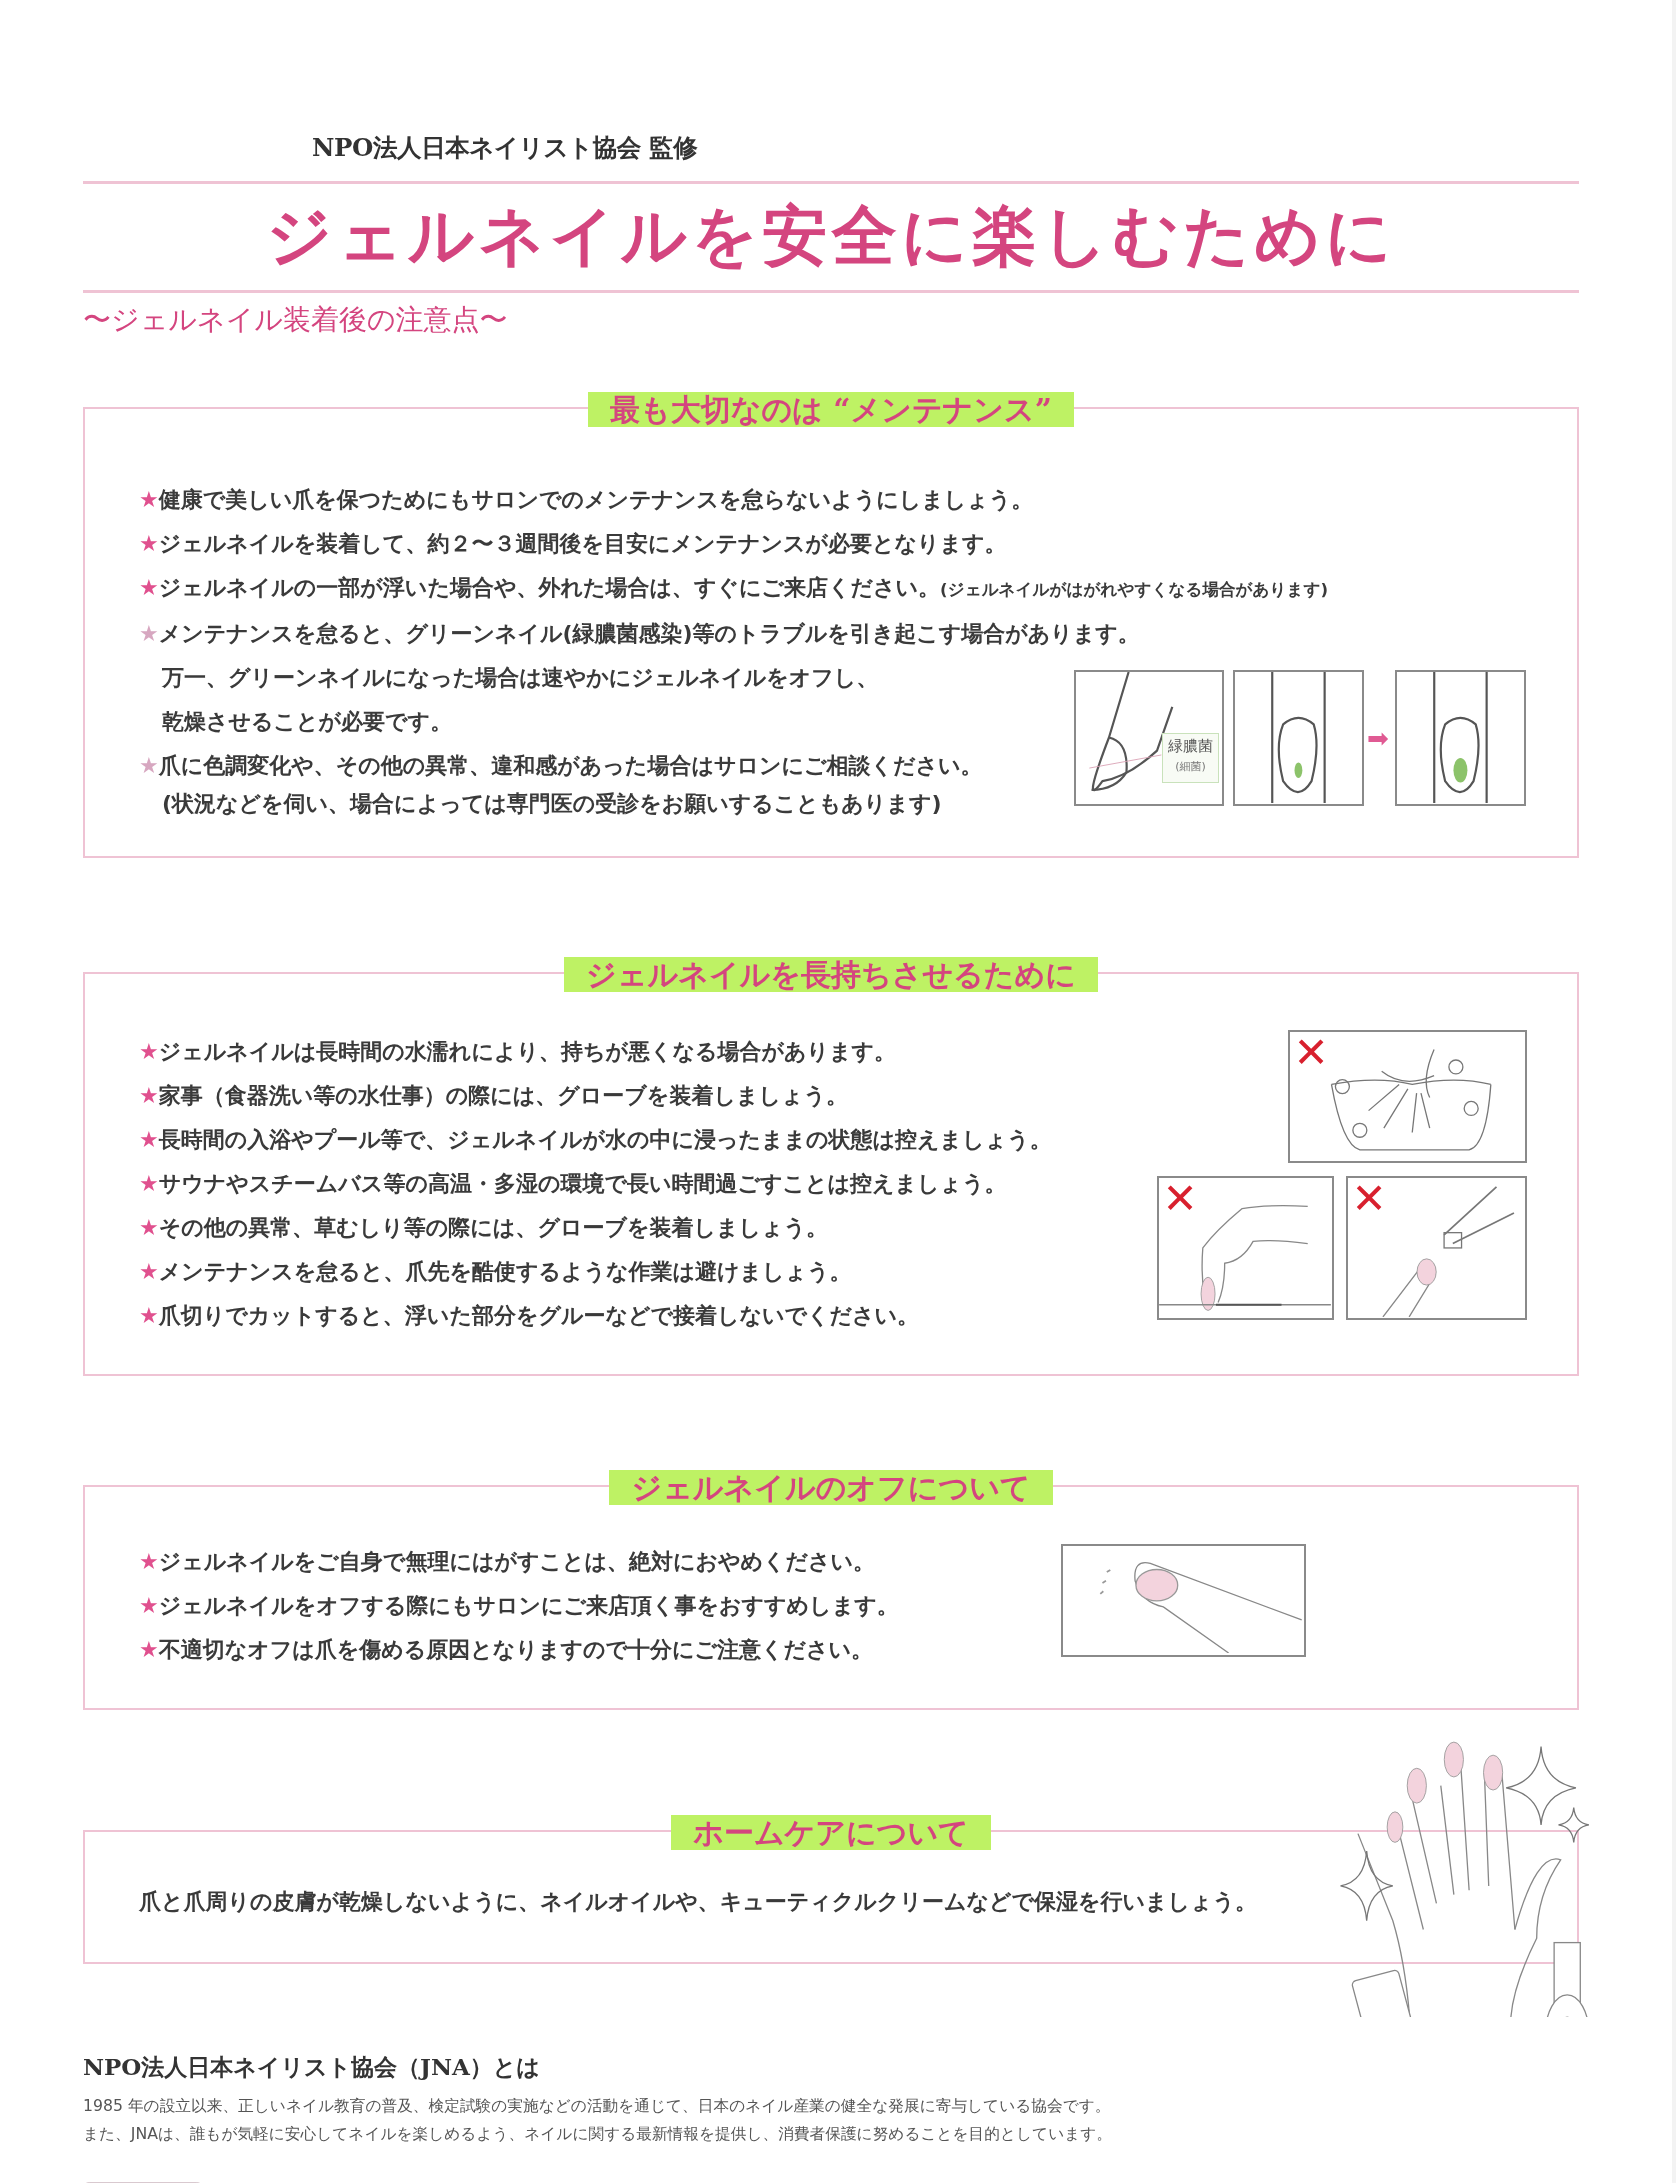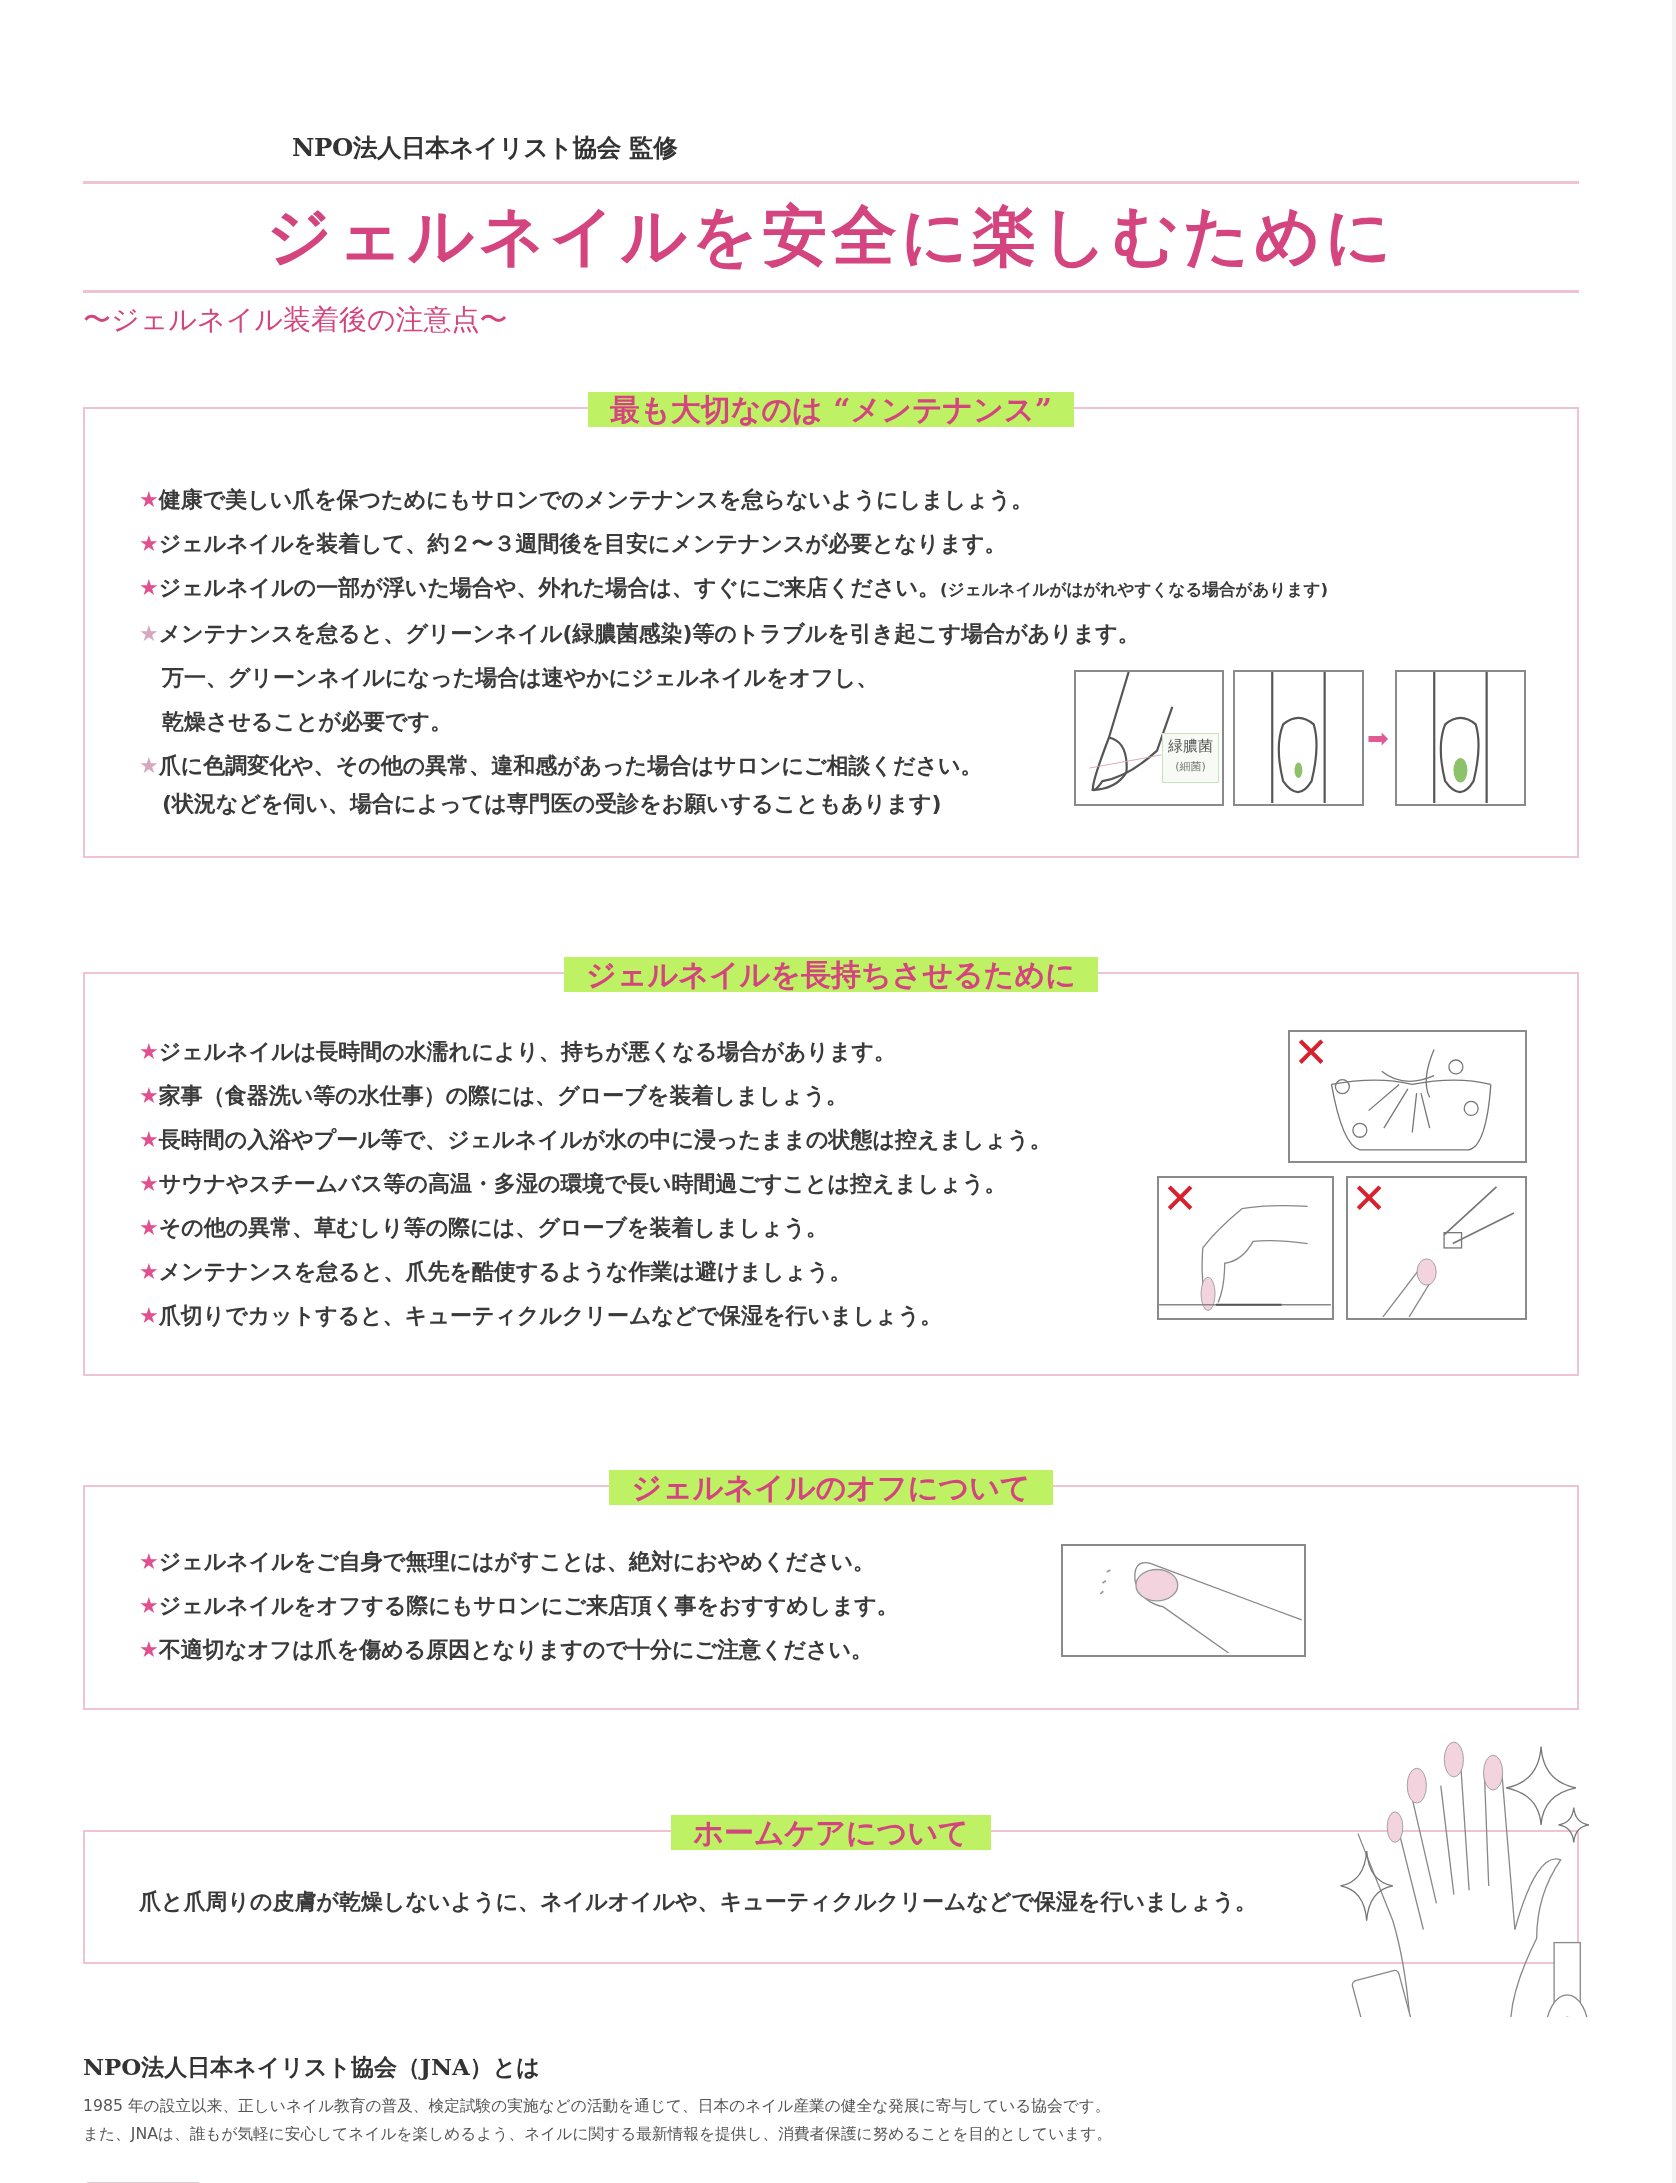--- a/index.html
+++ b/index.html
@@ -1,20 +1,20 @@
 <!DOCTYPE html>
 <html style="font-size:7px"><head>
 <meta charset="utf-8">
 <style>
   html, body { margin:0; padding:0; }
   body { width:1677px; height:2381px; background:#ffffff; position:relative; overflow:hidden;
          font-family:"DejaVu Sans", "Liberation Sans", sans-serif; color:#3a3a3a; }
   .edge { position:absolute; right:0; top:0; width:5.2px; height:2381px; background:#f3f3f3; }
   .abs { position:absolute; }
-  .supervision { left:292px; top:131px; font-family:"DejaVu Serif", serif; font-size:24.5px; font-weight:bold; color:#333; letter-spacing:-0.4px; }
+  .supervision { left:312px; top:131px; font-family:"DejaVu Serif", serif; font-size:24.5px; font-weight:bold; color:#333; letter-spacing:-0.4px; }
   .rule { position:absolute; left:83px; width:1496px; height:2.6px; background:#efc3d4; }
   .title { left:83px; width:1496px; top:192px; text-align:center; font-family:"DejaVu Serif", serif; font-size:65px; font-weight:bold; color:#d4457f; letter-spacing:4.4px; }
   .subtitle { left:83px; width:1496px; top:301px; text-align:left; font-family:"DejaVu Serif", serif; font-size:28px; font-weight:normal; color:#d4457f; }
   .box { position:absolute; left:83px; width:1496px; border:2.2px solid #efc3d4; box-sizing:border-box; }
   .box-head { position:absolute; top:-19px; left:0; width:100%; text-align:center; }
   .box-head span { background:#bef264; padding:0 22px; font-family:"DejaVu Serif", serif; font-weight:bold; font-size:30px; color:#d4457f; }
   .items { position:absolute; left:50px; margin:4px; padding:0; list-style:none; }
   .items li { font-size:22px; line-height:44px; white-space:nowrap; color:#3a3a3a; font-weight:bold; }
   .star { color:#e0508e; }
   .star.light { color:#d7a7c0; }
@@ -82,21 +82,21 @@
 
 <div class="box" style="top:972px;height:404px">
   <div class="box-head"><span>ジェルネイルを長持ちさせるために</span></div>
   <ul class="items" style="top:52px">
     <li><span class="star">★</span><span>ジェルネイルは長時間の水濡れにより、持ちが悪くなる場合があります。</span></li>
     <li><span class="star">★</span><span>家事（食器洗い等の水仕事）の際には、グローブを装着しましょう。</span></li>
     <li><span class="star">★</span><span>長時間の入浴やプール等で、ジェルネイルが水の中に浸ったままの状態は控えましょう。</span></li>
     <li><span class="star">★</span><span>サウナやスチームバス等の高温・多湿の環境で長い時間過ごすことは控えましょう。</span></li>
     <li><span class="star">★</span><span>その他の異常、草むしり等の際には、グローブを装着しましょう。</span></li>
     <li><span class="star">★</span><span>メンテナンスを怠ると、爪先を酷使するような作業は避けましょう。</span></li>
-    <li><span class="star">★</span><span>爪切りでカットすると、キューティクルクリームなどで保湿を行いましょう。</span></li>
+    <li><span class="star">★</span><span>爪切りでカットすると、浮いた部分をグルーなどで接着しないでください。</span></li>
   </ul>
   <div class="illus" style="left:1203px;top:56px;width:239px;height:133px">
     <div class="abs" style="left:3.5px;top:-4.4px;font-size:42px;color:#d8202e;font-weight:bold">✕</div>
     <svg width="234" height="128" viewBox="0 0 536 293">
       <path d="M95 120 Q120 260 160 270 L410 270 Q450 260 460 120" fill="none" stroke="#777" stroke-width="3"></path>
       <path d="M95 120 Q200 100 280 120 Q380 100 460 120" fill="none" stroke="#777" stroke-width="3"></path>
       <path d="M330 40 Q300 110 320 150 M210 90 Q260 130 330 100 M180 180 L250 120 M215 220 L270 130 M280 230 L290 140 M320 220 L300 140" fill="none" stroke="#777" stroke-width="3"></path>
       <circle cx="120" cy="125" r="16" fill="none" stroke="#777" stroke-width="3"></circle>
       <circle cx="380" cy="80" r="16" fill="none" stroke="#777" stroke-width="3"></circle>
       <circle cx="415" cy="175" r="16" fill="none" stroke="#777" stroke-width="3"></circle>

